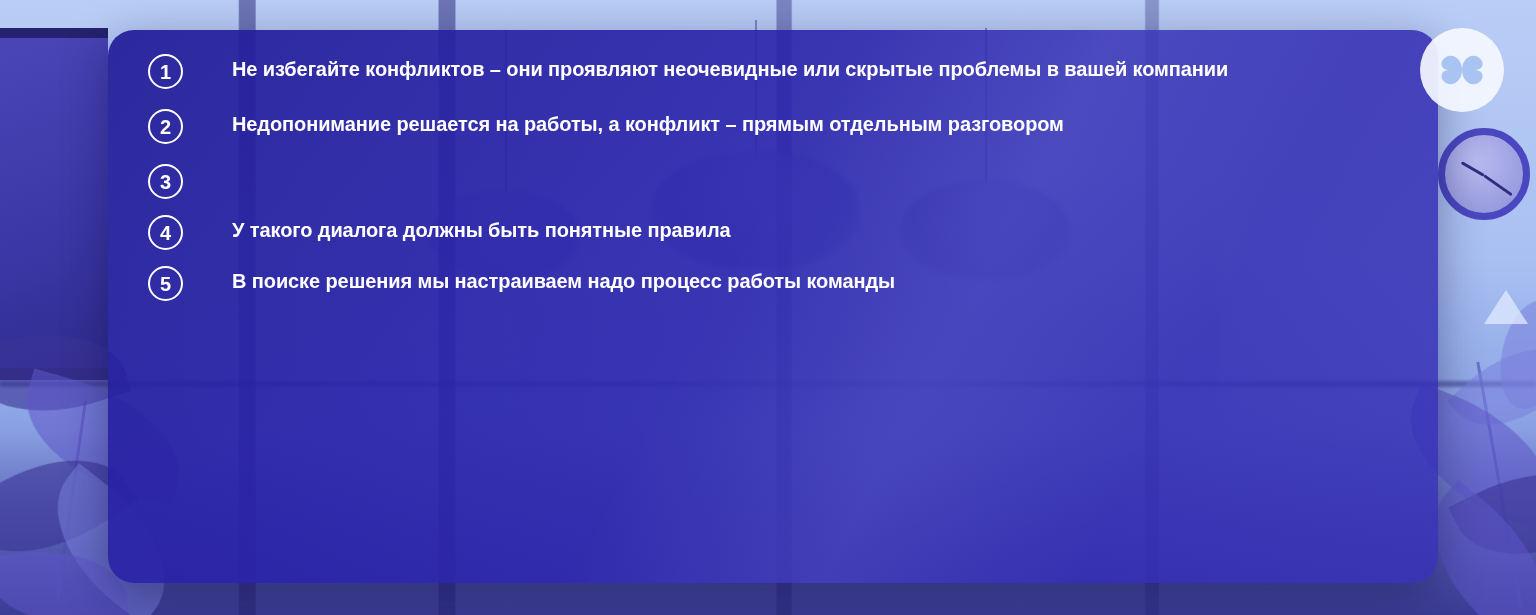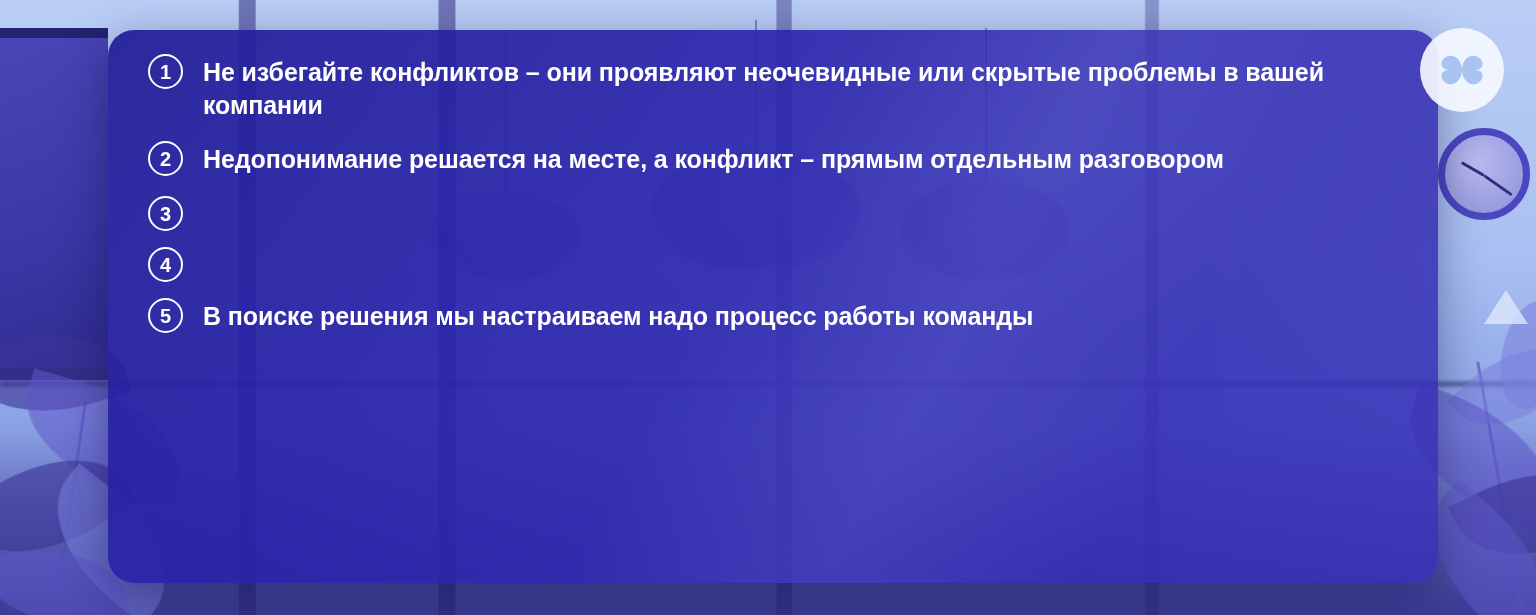--- a/index.html
+++ b/index.html
@@ -198,25 +198,26 @@
     display: flex;
     align-items: center;
     justify-content: center;
     margin-right: 20px;
     margin-top: -2px;
     box-sizing: border-box;
     line-height: 1;
   }
   .rule-text {
     color: #ffffff;
-    font-size: 25px;
+    font-size: 20px;
     font-weight: 700;
     line-height: 1.30;
     letter-spacing: -0.1px;
     max-width: 1180px;
+    margin-left: 29px;
   }
 
   
   .logo-badge {
     position: absolute;
     left: 1420px; top: 28px;
     width: 84px; height: 84px;
     border-radius: 50%;
     background: rgba(244,248,255,0.93);
     display: flex; align-items: center; justify-content: center;
@@ -267,29 +268,30 @@
 
       <ul class="rules">
 
         <li class="rule">
           <span class="num">1</span>
           <span class="rule-text">Не избегайте конфликтов – они проявляют неочевидные или скрытые проблемы в вашей компании</span>
         </li>
 
         <li class="rule">
           <span class="num">2</span>
-          <span class="rule-text">Недопонимание решается на месте, а конфликт – прямым отдельным разговором</span>
+          <span class="rule-text">Недопонимание решается на работы, а конфликт – прямым отдельным разговором</span>
         </li>
 
         <li class="rule">
           <span class="num">3</span>
         </li>
 
         <li class="rule">
           <span class="num">4</span>
+          <span class="rule-text">У такого диалога должны быть понятные правила</span>
         </li>
 
         <li class="rule">
           <span class="num">5</span>
           <span class="rule-text">В поиске решения мы настраиваем надо процесс работы команды</span>
         </li>
 
       </ul>
     </div>
   </div>

